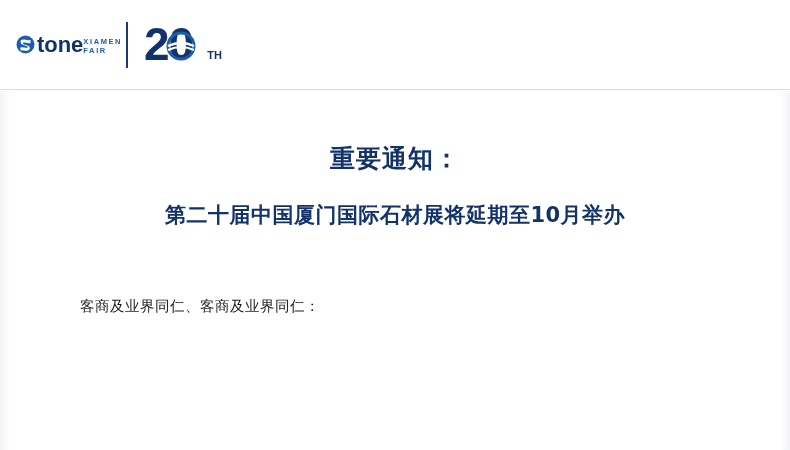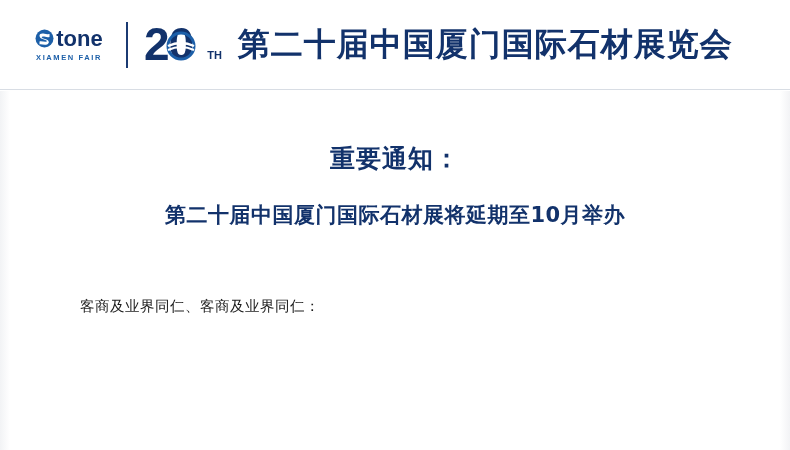--- a/index.html
+++ b/index.html
@@ -26,21 +26,20 @@
     height: 90px;
     background: #ffffff;
     border-bottom: 1px solid #d8dde4;
     display: flex;
     align-items: center;
     padding: 0 26px;
     box-sizing: border-box;
   }
   .logo-block {
     display: flex;
-    flex-direction: column;
     align-items: center;
     justify-content: center;
     width: 86px;
     flex: none;
   }
   .logo-word {
     display: flex;
     align-items: center;
     font-family: "Liberation Sans", sans-serif;
     font-weight: bold;
@@ -182,21 +181,20 @@
           <svg width="30" height="30" viewBox="0 0 30 30" xmlns="http://www.w3.org/2000/svg">
             <ellipse cx="15" cy="15" rx="13" ry="13" fill="none" stroke="#1c5fa8" stroke-width="3"></ellipse>
             <path d="M2 15 Q15 9 28 15" fill="none" stroke="#ffffff" stroke-width="2.4"></path>
             <path d="M2 19 Q15 13 28 19" fill="none" stroke="#ffffff" stroke-width="2"></path>
           </svg>
         </span>
       </div>
       <span class="anniv-th">TH</span>
     </div>
 
-    <div class="header-title">第二十届中国厦门国际石材展览会</div>
   </div>
 
   <div class="page-edge-left"></div>
   <div class="page-edge-right"></div>
 
   <div class="content">
     <div class="notice-title">重要通知：</div>
     <div class="notice-subtitle">第二十届中国厦门国际石材展将延期至10月举办</div>
     <div class="salutation">客商及业界同仁、客商及业界同仁：</div>
   </div>

